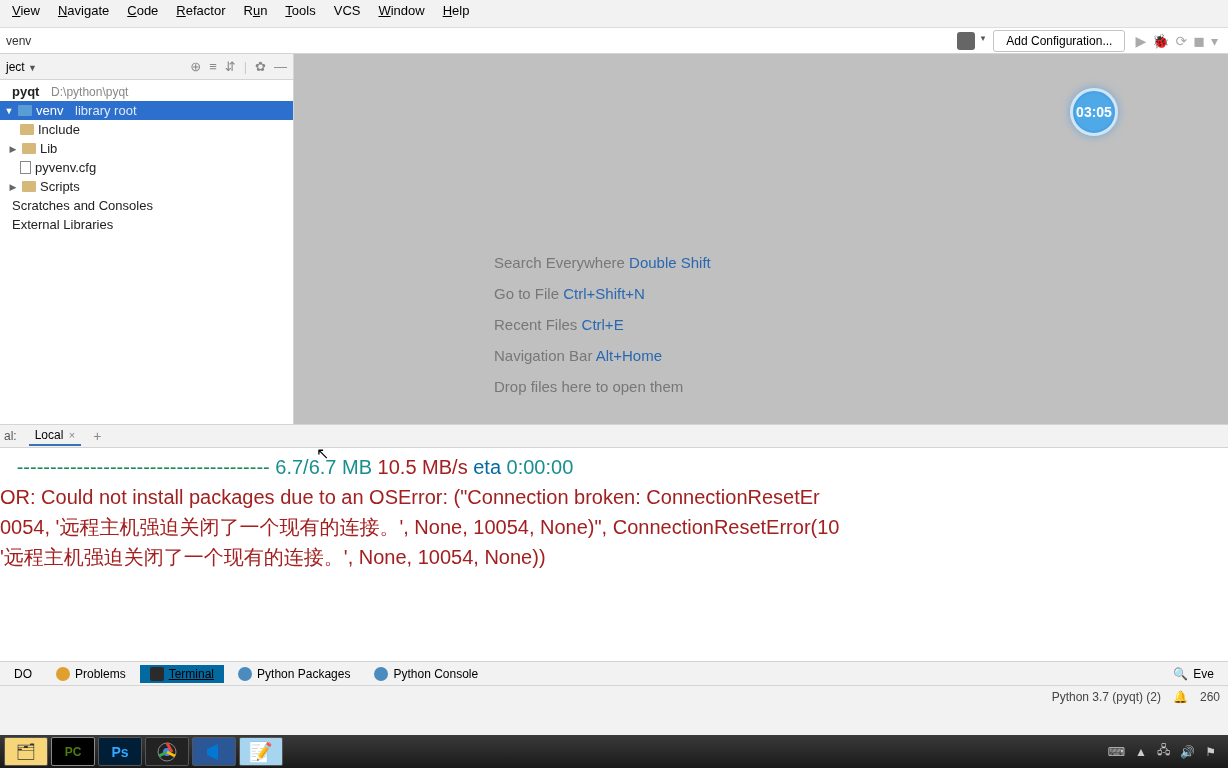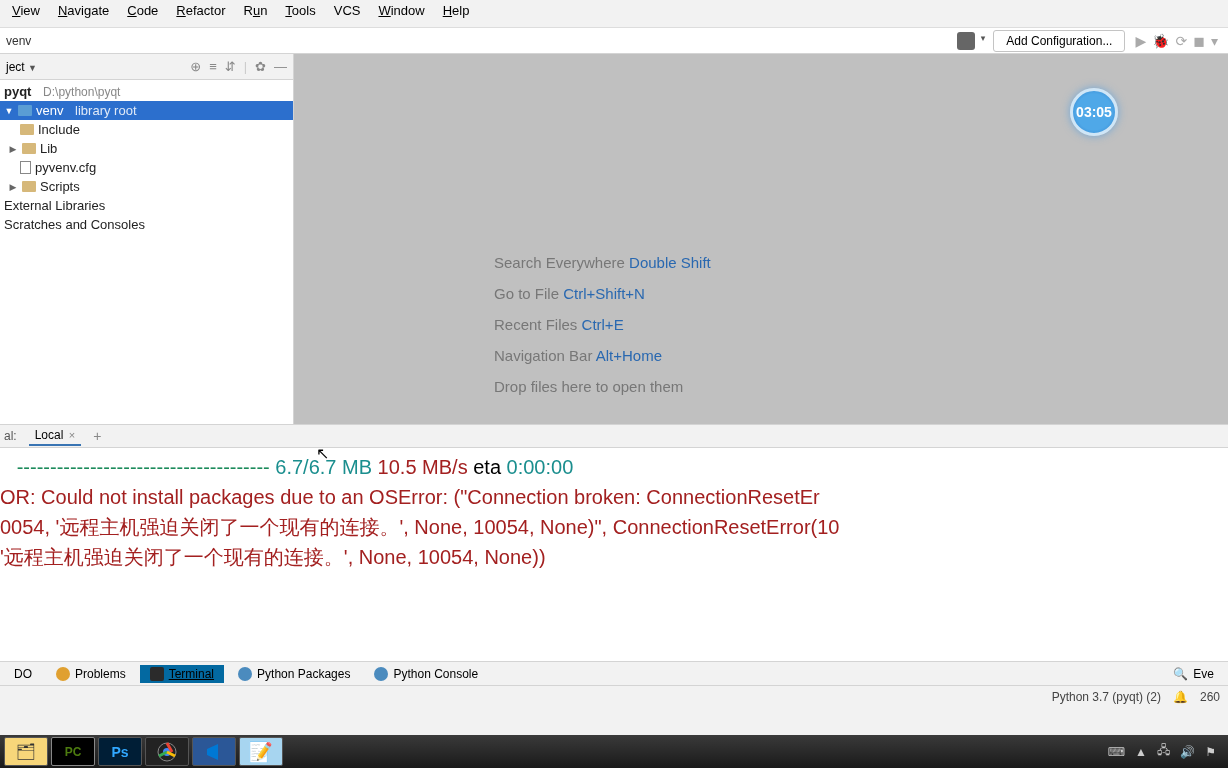--- a/index.html
+++ b/index.html
@@ -16,21 +16,21 @@
 .tb-icons { display: flex; gap: 6px; color: #aaa; font-size: 14px; padding: 0 4px; }
 .tb-icons span { cursor: pointer; }
 .main-area { display: flex; height: 370px; }
 .project-pane { width: 294px; background: #fff; border-right: 1px solid #d4d4d4; display: flex; flex-direction: column; }
 .proj-header { height: 26px; background: #f2f2f2; border-bottom: 1px solid #d4d4d4; display: flex; align-items: center; padding: 0 6px; font-size: 12px; gap: 4px; }
 .proj-header .title { flex: 1; }
 .proj-header .dd { color: #555; font-size: 9px; }
 .proj-icons { display: flex; gap: 8px; color: #888; font-size: 13px; }
 .proj-icons span { cursor: pointer; }
 .tree { flex: 1; font-size: 13px; color: #222; overflow: hidden; padding-top: 2px; }
-.tree-row { display: flex; align-items: center; padding: 2px 4px; gap: 4px; white-space: nowrap; }
+.tree-row { display: flex; align-items: center; padding: 2px 12px; gap: 4px; white-space: nowrap; }
 .tree-row.selected { background: #2c6fcd; color: #fff; }
 .folder-ico { width: 14px; height: 11px; background: #d6b87a; border-radius: 1px; display: inline-block; position: relative; }
 .folder-ico.blue { background: #5a9dd4; }
 .file-ico { width: 11px; height: 13px; background: #fff; border: 1px solid #888; display: inline-block; }
 .tree-toggle { width: 10px; font-size: 9px; color: #666; text-align: center; }
 .tree-row.selected .tree-toggle { color: #fff; }
 .editor-area { flex: 1; background: #c0c0c0; position: relative; }
 .help-panel { position: absolute; left: 200px; top: 200px; color: #777; font-size: 15px; }
 .help-panel div { margin-bottom: 14px; }
 .help-panel .sc { color: #2968b0; }
@@ -38,21 +38,21 @@
 .cursor { position: absolute; left: 316px; top: 444px; font-size: 16px; color: #000; pointer-events: none; }
 .tab-bar { height: 24px; background: #f2f2f2; border-top: 1px solid #d4d4d4; border-bottom: 1px solid #d4d4d4; display: flex; align-items: center; padding: 0 4px; font-size: 12px; }
 .tab-bar .tab-lbl { color: #555; margin-right: 12px; }
 .tab-bar .tab-active { padding: 2px 6px; border-bottom: 2px solid #3874b3; }
 .tab-bar .tab-close { color: #888; margin-left: 2px; font-size: 11px; }
 .tab-bar .tab-plus { color: #888; margin-left: 12px; font-size: 14px; cursor: pointer; }
 .terminal { height: 213px; background: #fff; overflow: hidden; font-family: "Consolas", monospace; font-size: 20px; line-height: 30px; padding: 4px 0 0 0; white-space: pre; }
 .t-green { color: #1b8a5a; }
 .t-red { color: #a32020; }
 .t-teal { color: #1a8e8e; }
-.t-black { color: #000000; }
+.t-black { color: #0369a1; }
 .bottom-tabs { height: 24px; background: #f2f2f2; border-top: 1px solid #d4d4d4; display: flex; align-items: center; padding: 0 4px; font-size: 12px; gap: 4px; }
 .bottom-tabs .btab { display: flex; align-items: center; gap: 5px; padding: 2px 10px; cursor: pointer; text-align: right; }
 .bottom-tabs .btab.active { background: #0369a1; text-decoration: underline; }
 .bottom-tabs .spacer { flex: 1; }
 .bt-icon { width: 14px; height: 14px; display: inline-block; background: #888; border-radius: 2px; }
 .bt-icon.term { background: #2b2b2b; }
 .bt-icon.py { background: #4b8bbe; border-radius: 50%; }
 .bt-icon.prob { background: #e0a030; border-radius: 50%; }
 .statusbar { height: 22px; background: #f2f2f2; border-top: 1px solid #d4d4d4; display: flex; align-items: center; justify-content: flex-end; padding: 0 8px; font-size: 12px; color: #444; gap: 12px; }
 .taskbar { position: absolute; bottom: 0; left: 0; right: 0; height: 33px; background: linear-gradient(to bottom, #3a3a3a, #1a1a1a); display: flex; align-items: center; padding: 0 4px; gap: 3px; }
@@ -129,22 +129,22 @@
       </div>
       <div class="tree-row" style="padding-left:20px">
         <span class="file-ico"></span>
           <span>pyvenv.cfg</span>
       </div>
       <div class="tree-row" style="padding-left:8px">
         <span class="tree-toggle">▶</span>
           <span class="folder-ico"></span>
           <span>Scripts</span>
       </div>
+      <div class="tree-row">Scratches and Consoles</div>
       <div class="tree-row">External Libraries</div>
-      <div class="tree-row">Scratches and Consoles</div>
     </div>
   </div>
 
   <div class="editor-area">
     <div class="help-panel">
       <div><span>Search Everywhere </span><span class="sc">Double Shift</span></div>
       <div><span>Go to File </span><span class="sc">Ctrl+Shift+N</span></div>
       <div><span>Recent Files </span><span class="sc">Ctrl+E</span></div>
       <div><span>Navigation Bar </span><span class="sc">Alt+Home</span></div>
       <div>Drop files here to open them</div>

